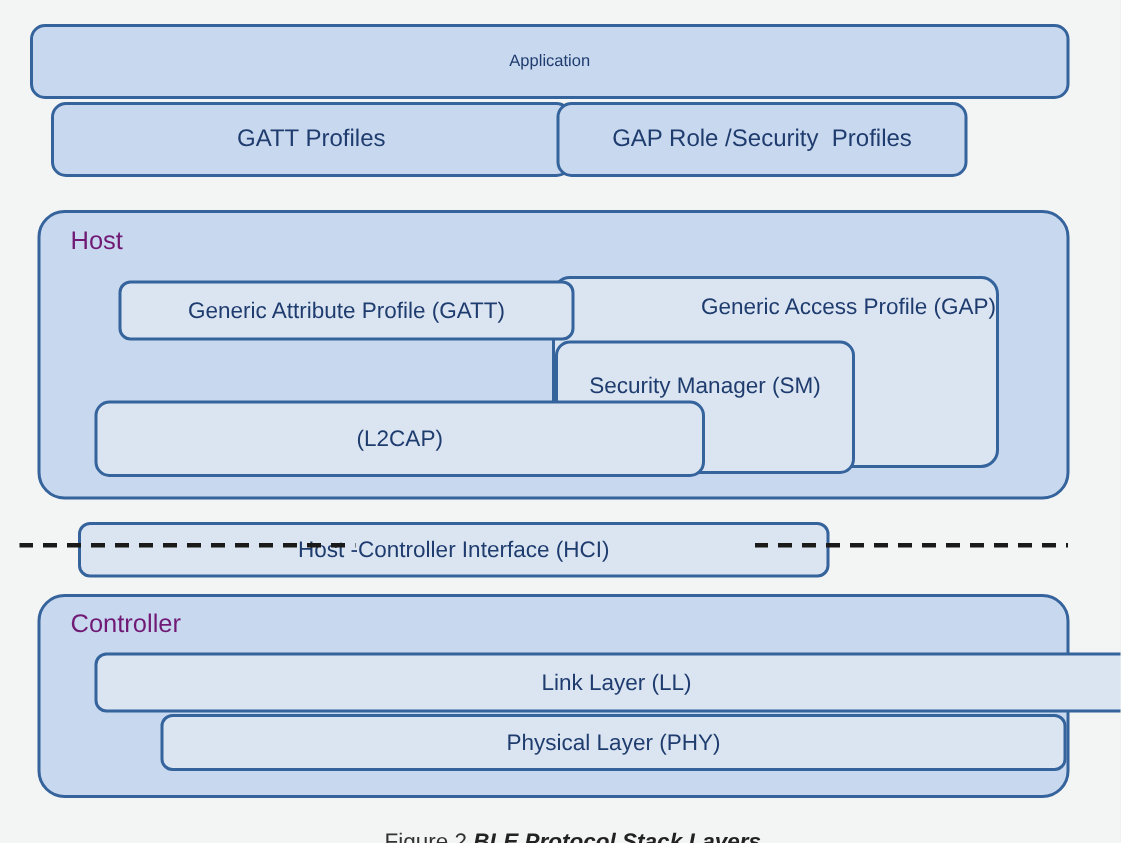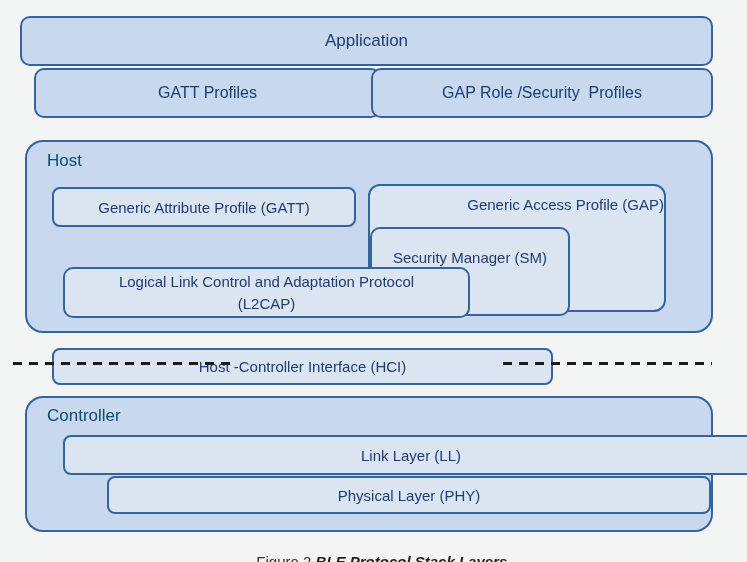--- a/index.html
+++ b/index.html
@@ -10,29 +10,29 @@
   }
   .box{
     position:absolute;box-sizing:border-box;
     border:2px solid #35639c;background:#dbe5f2;
     color:#1f3c6e;display:flex;align-items:center;justify-content:center;
     font-size:15px;white-space:pre-wrap;text-align:center;
   }
   .fill-dark{background:#c8d8ef;}
   .r10{border-radius:10px;} .r8{border-radius:8px;} .r12{border-radius:12px;} .r18{border-radius:18px;}
   .container-lbl{
-    position:absolute;color:#0c4a6e;font-size:17px;white-space:pre-wrap;
+    position:absolute;color:#701a75;font-size:17px;white-space:pre-wrap;
   }
   .top-align{align-items:flex-start;}
-  .app{left:20px;top:16px;width:693px;height:50px;font-size:17px;justify-content:center;}
+  .app{left:20px;top:16px;width:693px;height:50px;font-size:11px;justify-content:center;}
   .gattp{left:34px;top:68px;width:347px;height:50px;font-size:16px;}
-  .gapp{left:371px;top:68px;width:342px;height:50px;font-size:16px;}
+  .gapp{left:371px;top:68px;width:274px;height:50px;font-size:16px;}
   .host{left:25px;top:140px;width:688px;height:193px;}
   .host-lbl{left:47px;top:151px;}
-  .gatt{left:52px;top:187px;width:304px;height:40px;z-index:3;}
+  .gatt{left:79px;top:187px;width:304px;height:40px;z-index:3;}
   .gap{left:368px;top:184px;width:298px;height:128px;z-index:1;padding-top:10px;justify-content:flex-end;}
   .att{left:63px;top:227px;width:304px;height:40px;z-index:3;}
   .sm{left:370px;top:227px;width:200px;height:89px;z-index:2;padding-top:20px;}
   .l2cap{left:63px;top:267px;width:407px;height:51px;z-index:4;flex-direction:column;line-height:1.45;}
   .hci{left:52px;top:348px;width:501px;height:37px;z-index:1;text-align:center;}
   .dash{
     position:absolute;height:3px;z-index:5;
     background:repeating-linear-gradient(90deg,#1a1a1a 0 9px,transparent 9px 16px);
   }
   .dash-left{left:13px;top:362px;width:224px;}
@@ -74,21 +74,20 @@
   <div class="box r10 top-align sm">
     <span>Security Manager (SM)</span>
   </div>
 
   <div class="box r8 gatt">
     <span>Generic Attribute Profile (GATT)</span>
   </div>
 
 
   <div class="box r10 l2cap">
-    <span>Logical Link Control and Adaptation Protocol</span>
     <span>(L2CAP)</span>
   </div>
 
   <div class="box r8 hci">
     <span style="position:relative;z-index:6;">Host -Controller Interface (HCI)</span>
   </div>
   <div class="dash dash-left"></div>
   <div class="dash dash-right"></div>
 
   <div class="box fill-dark r18 controller"></div>

